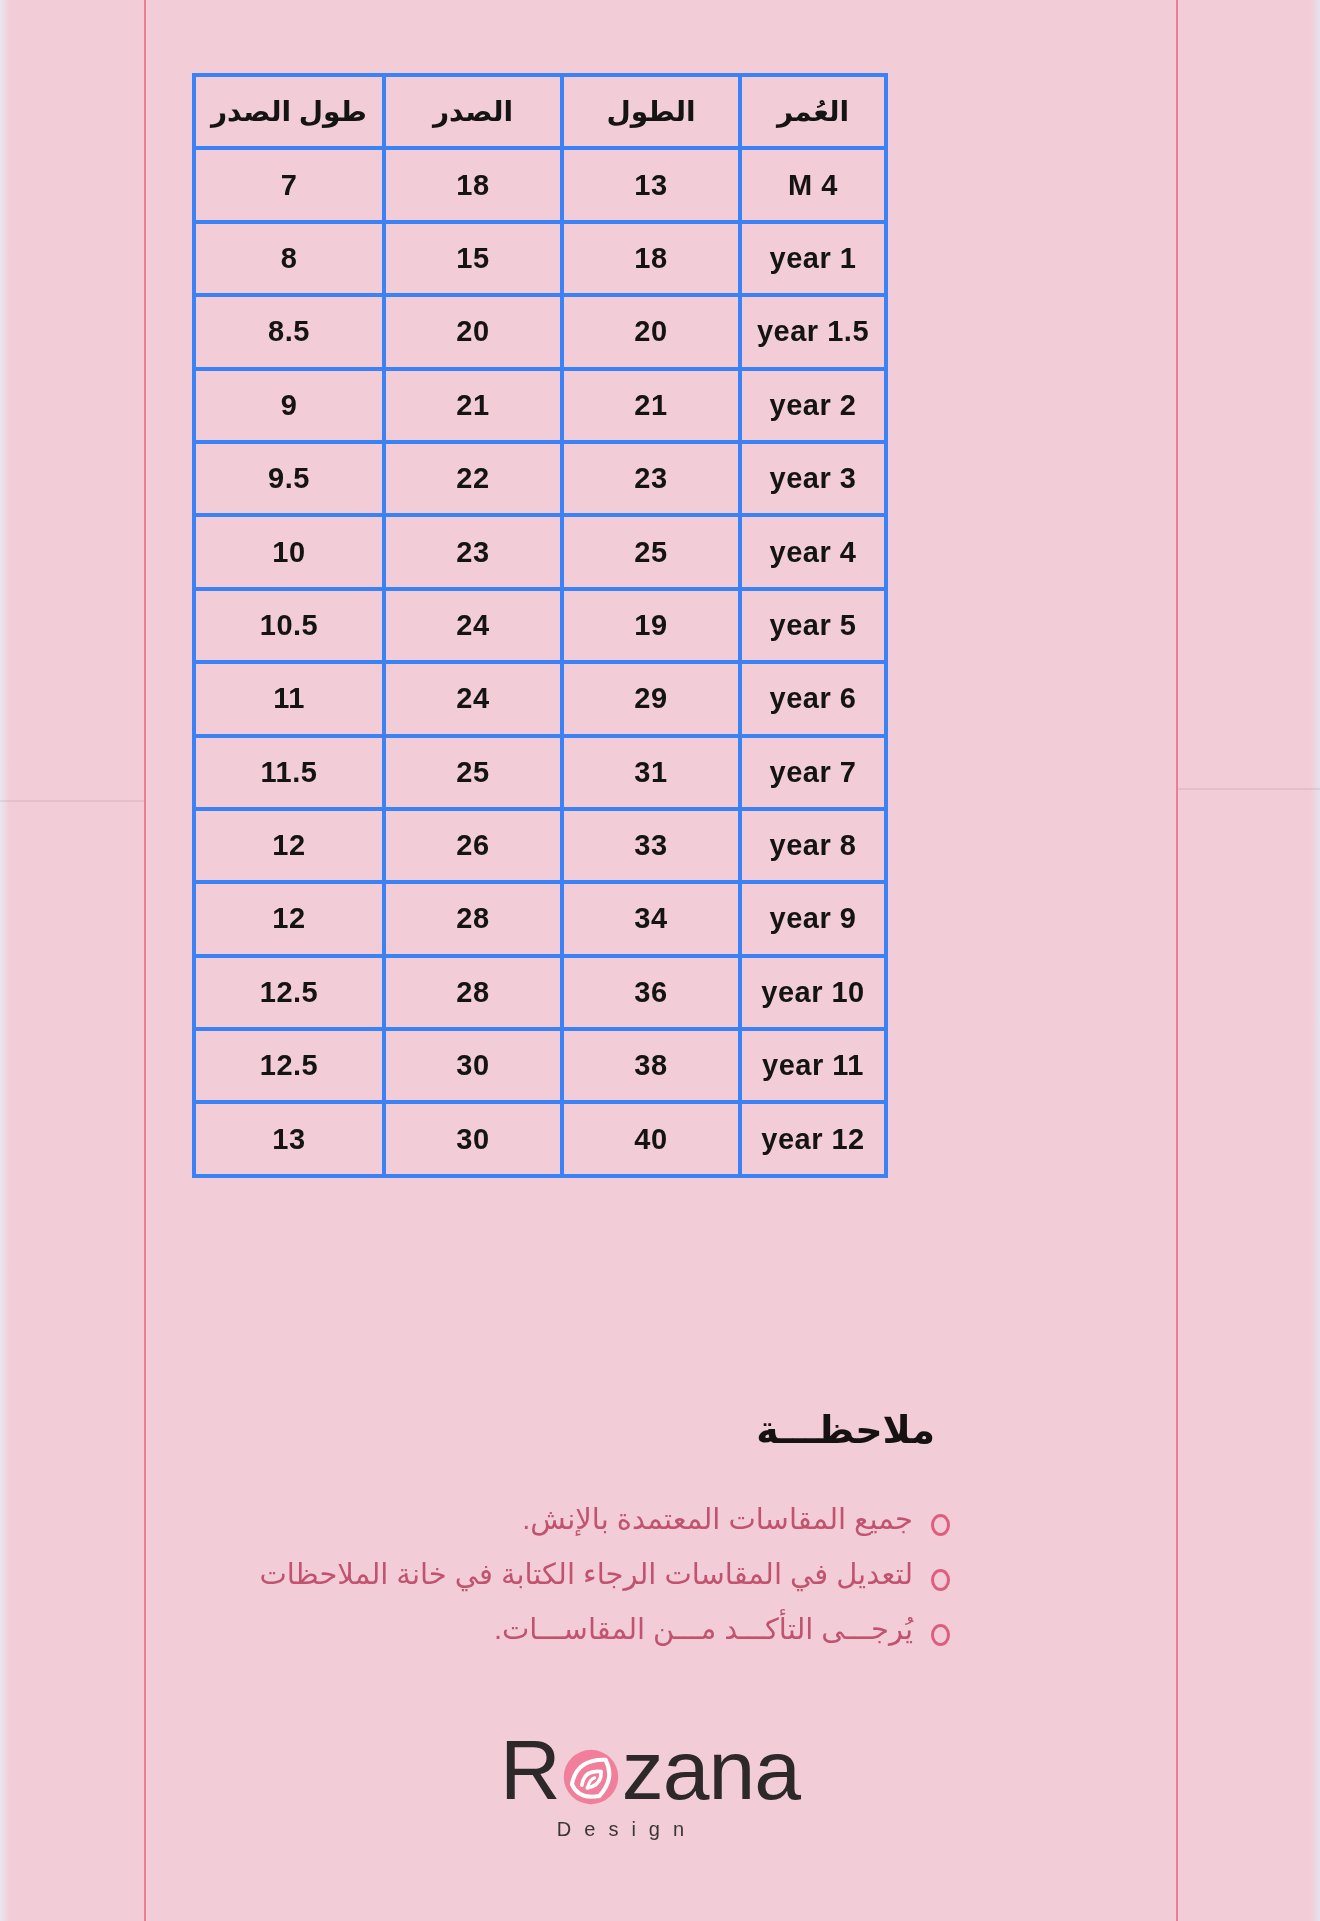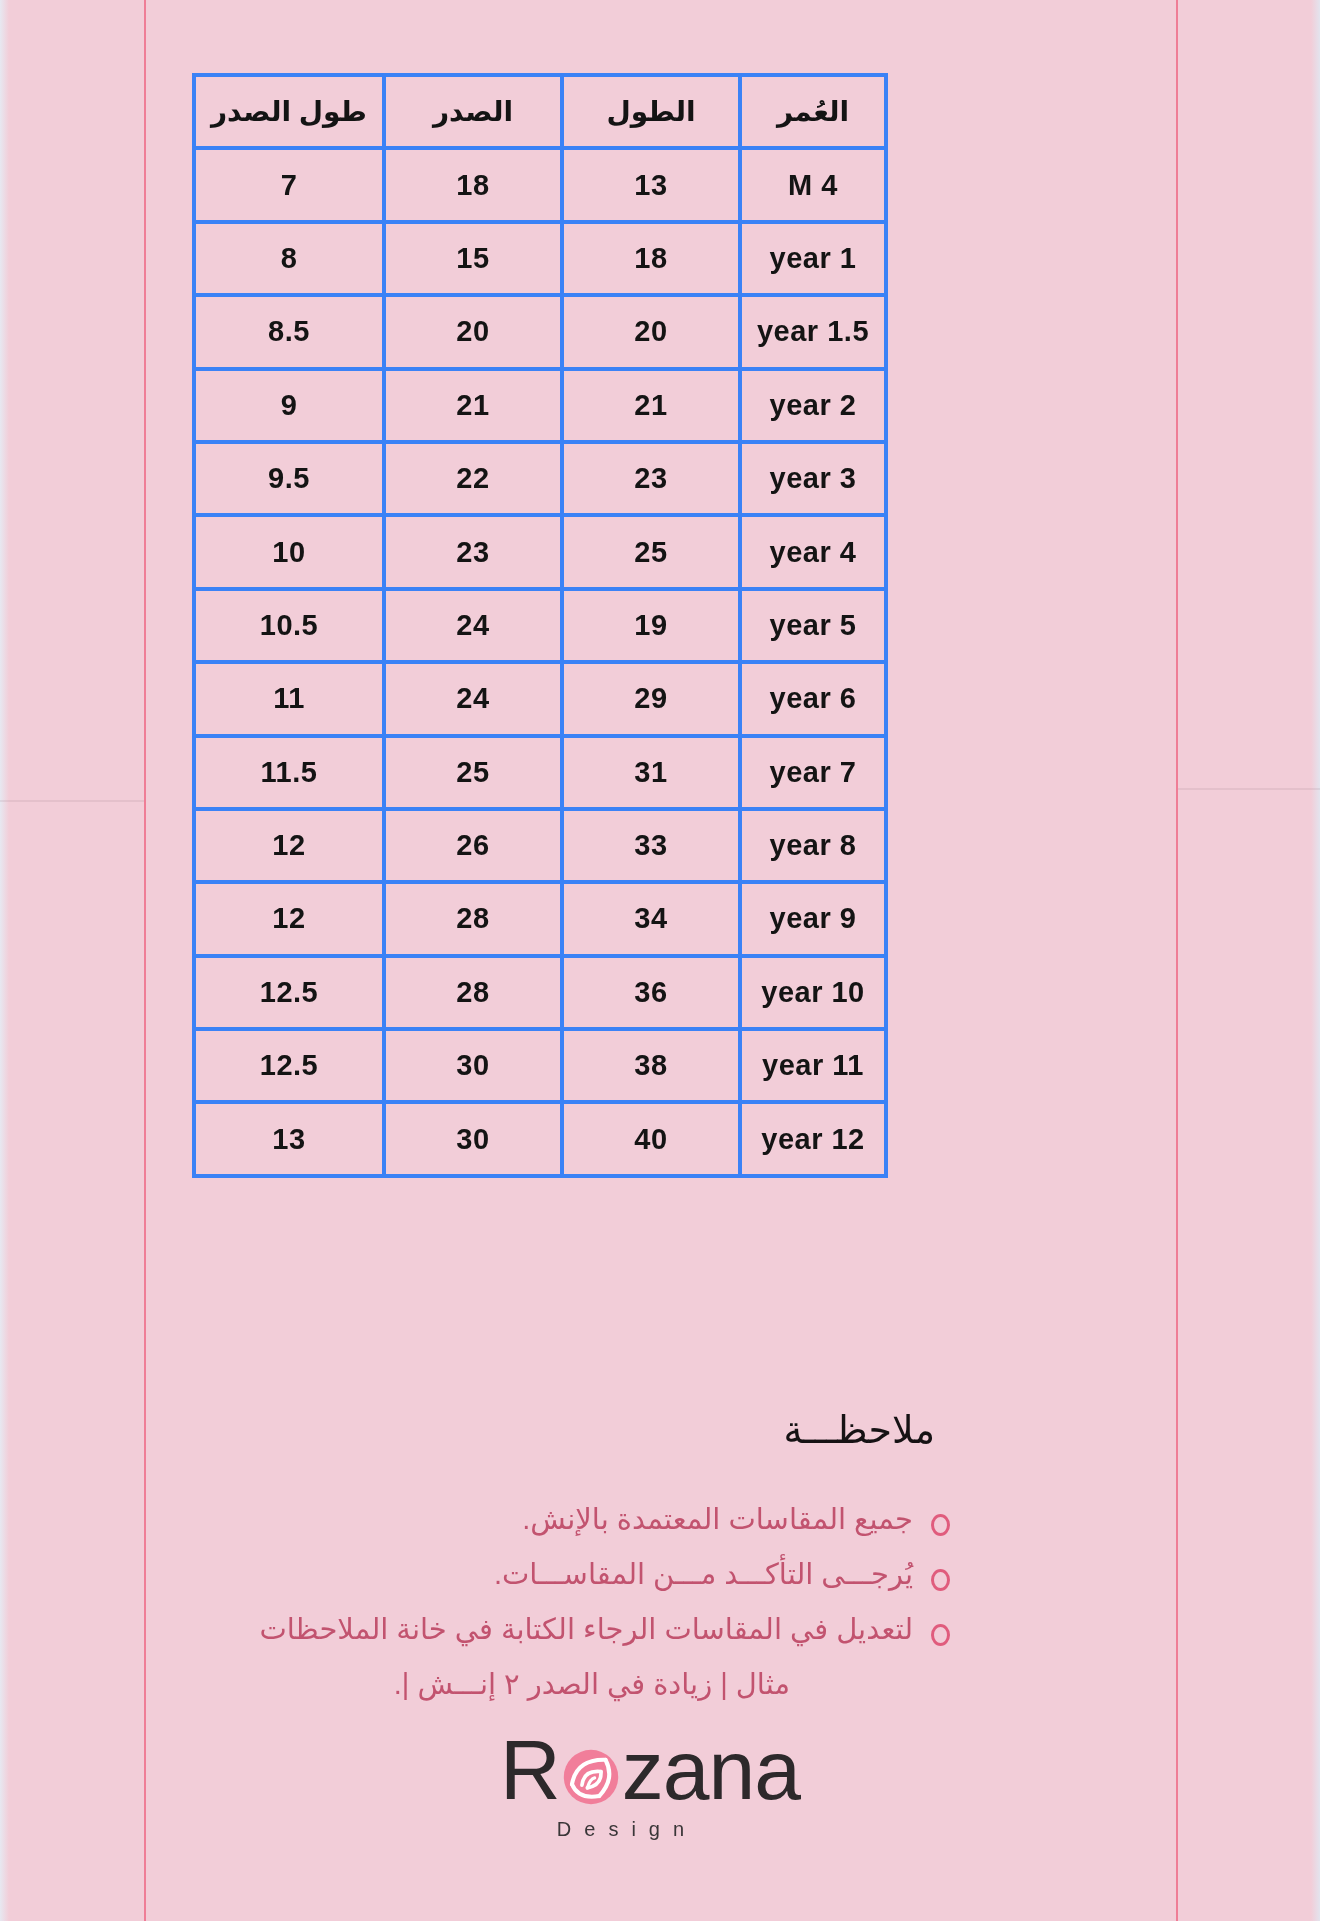--- a/index.html
+++ b/index.html
@@ -40,21 +40,21 @@
   table.size-table td{font-size:29px;letter-spacing:.5px;}
   col.c-age{width:146px;}
   col.c-len{width:178px;}
   col.c-chest{width:178px;}
   col.c-chlen{width:190px;}
 
   
   .note-heading{
     position:absolute;top:1408px;right:385px;
     direction:rtl;text-align:center;
-    font-size:38px;font-weight:normal;color:#161214;
+    font-size:38px;font-weight:bold;color:#161214;
   }
   .notes-list{
     position:absolute;top:1492px;right:370px;width:740px;
     direction:rtl;text-align:right;
     color:#c2536f;font-size:29px;font-weight:normal;line-height:55px;
   }
   .note-item{white-space:nowrap;}
   .note-bullet{
     display:inline-block;width:13px;height:16px;
     border:3px solid #e05c7d;border-radius:50%;
@@ -194,23 +194,22 @@
             <td>13</td>
           </tr>
         </tbody>
     </table>
   </div>
 
   <div class="note-heading">ملاحظـــة</div>
 
   <div class="notes-list">
       <div class="note-item"><span class="note-bullet"></span>جميع المقاسات المعتمدة بالإنش.</div>
+      <div class="note-item"><span class="note-bullet"></span>لتعديل في المقاسات الرجاء الكتابة في خانة الملاحظات</div>
       <div class="note-item"><span class="note-bullet"></span>يُرجـــى التأكـــد مـــن المقاســـات.</div>
-      <div class="note-item"><span class="note-bullet"></span>لتعديل في المقاسات الرجاء الكتابة في خانة الملاحظات</div>
-      <div class="note-line2">مثال | زيادة في الصدر ٢ إنـــش |.</div>
     </div>
 
   <div class="logo">
     <div class="logo-name">
       <span>R</span>
       <svg class="logo-rose" viewBox="0 0 64 64">
         <circle cx="32" cy="32" r="30" fill="#f17e9a"></circle>
         <path d="M11 40 Q 16 12, 48 13" fill="none" stroke="#ffffff" stroke-width="4.5" stroke-linecap="round"></path>
         <path d="M48 13 Q 59 34, 41 53" fill="none" stroke="#ffffff" stroke-width="4.5" stroke-linecap="round"></path>
         <path d="M41 53 Q 18 57, 11 40" fill="none" stroke="#ffffff" stroke-width="4.5" stroke-linecap="round"></path>

